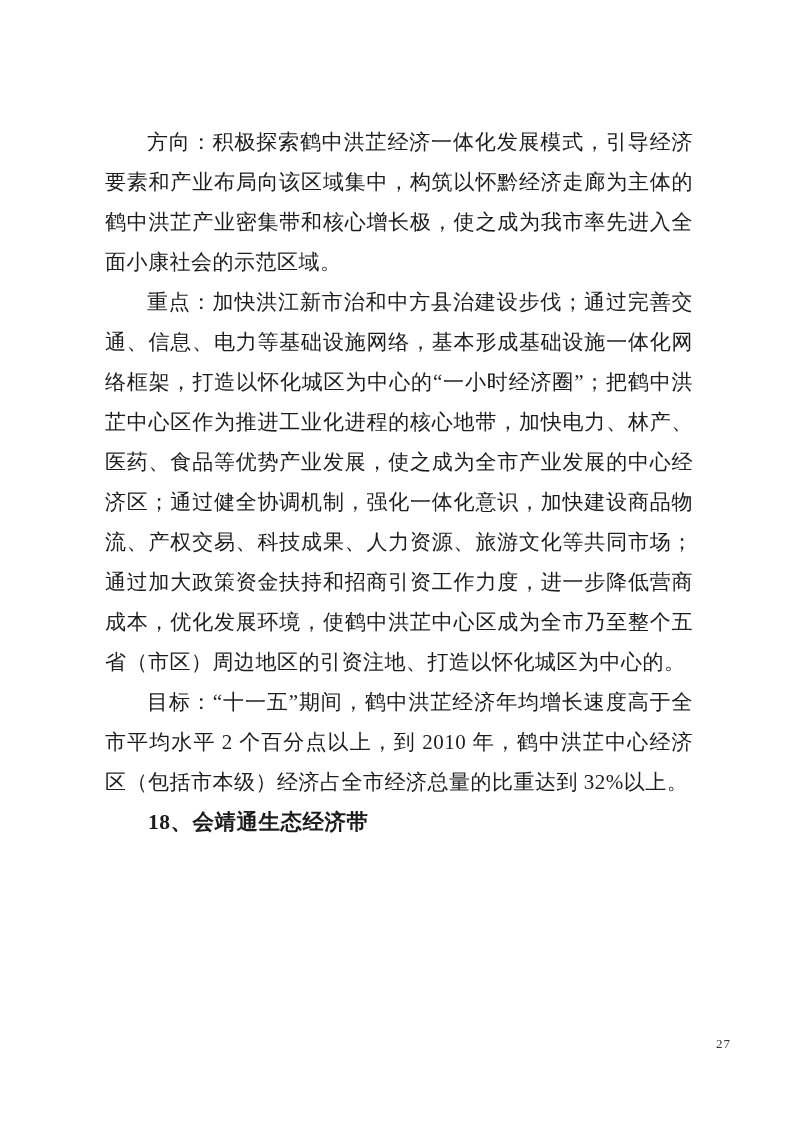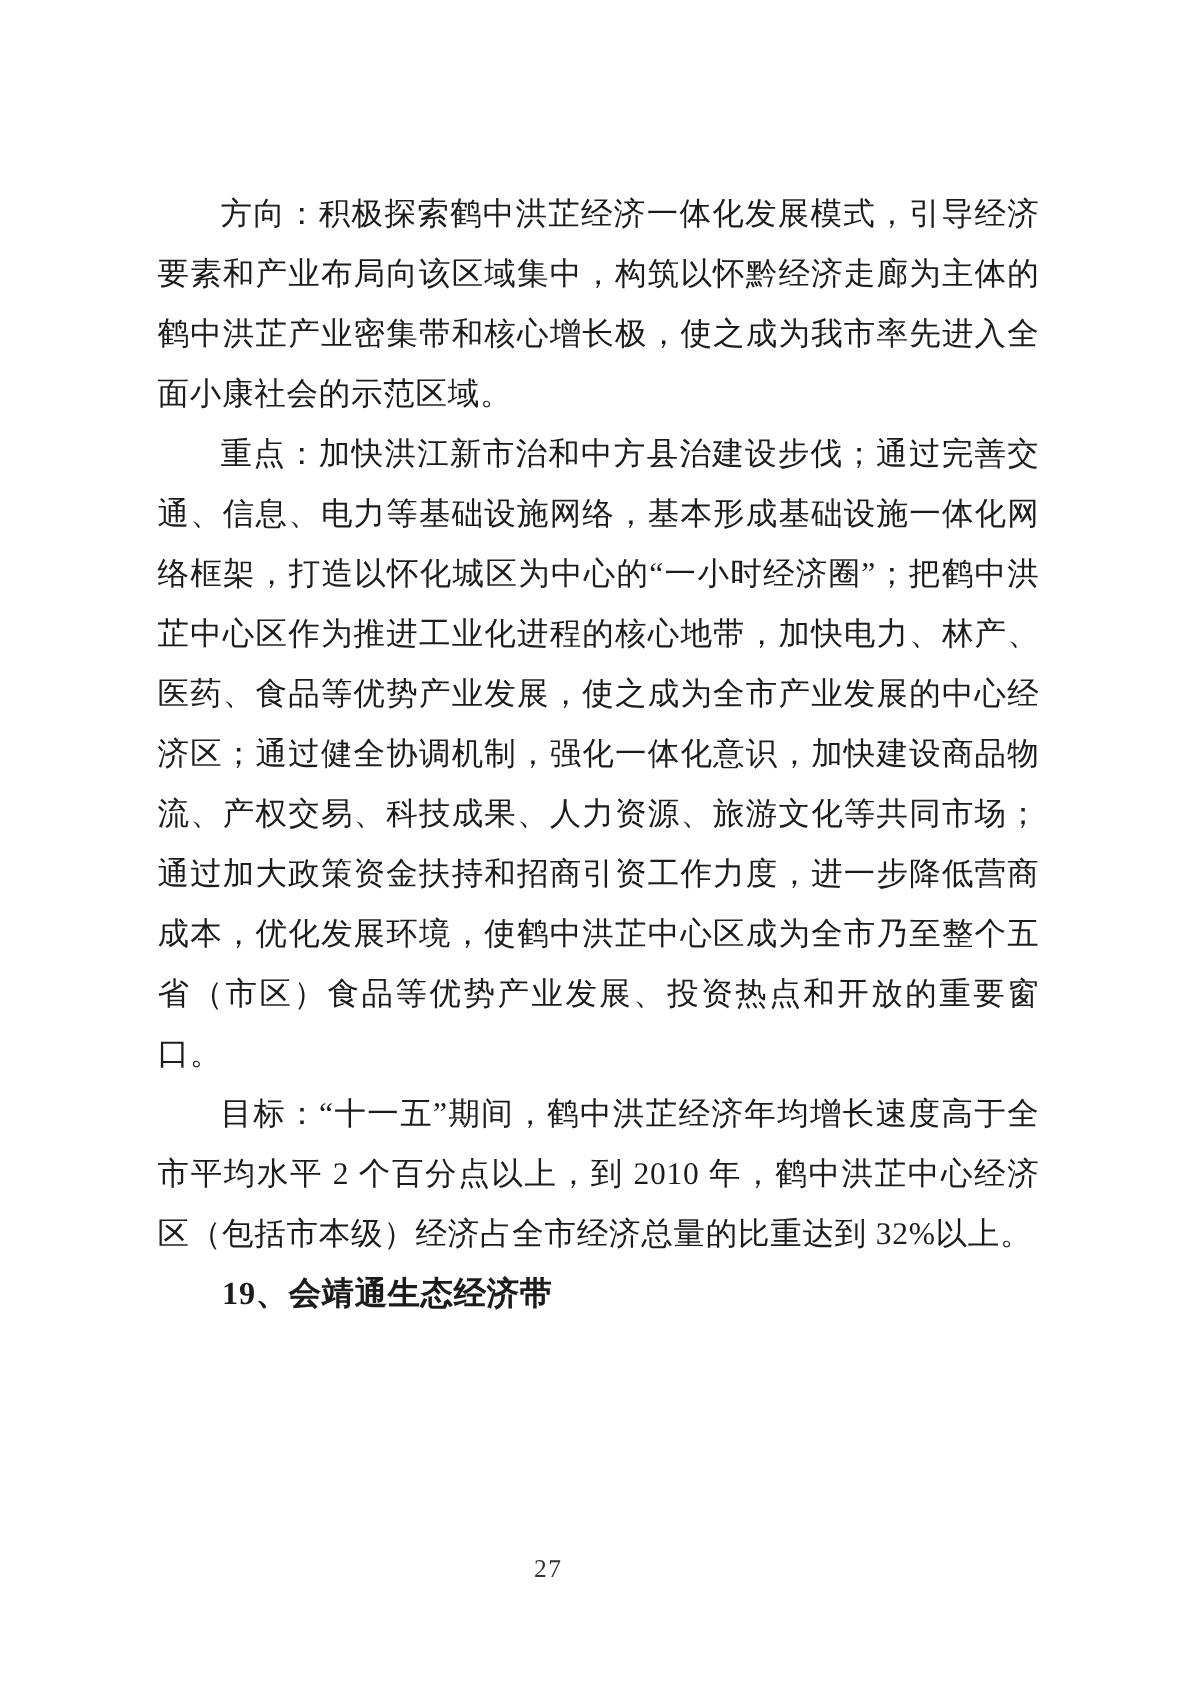--- a/index.html
+++ b/index.html
@@ -40,37 +40,37 @@
     font-weight: bold;
     font-size: 21.5px;
     line-height: 40px;
   }
 
   .page-number {
     position: absolute;
     left: 0;
     right: 0;
     top: 1036px;
-    text-align: center;
-    font-size: 17px;
+    text-align: right;
+    font-size: 13px;
     color: #333333;
     letter-spacing: 1px;
   }
 </style>
 </head>
 <body>
 
 <div class="page">
 
   <div class="text-block">
     <p class="para">方向：积极探索鹤中洪芷经济一体化发展模式，引导经济要素和产业布局向该区域集中，构筑以怀黔经济走廊为主体的鹤中洪芷产业密集带和核心增长极，使之成为我市率先进入全面小康社会的示范区域。</p>
 
-    <p class="para">重点：加快洪江新市治和中方县治建设步伐；通过完善交通、信息、电力等基础设施网络，基本形成基础设施一体化网络框架，打造以怀化城区为中心的“一小时经济圈”；把鹤中洪芷中心区作为推进工业化进程的核心地带，加快电力、林产、医药、食品等优势产业发展，使之成为全市产业发展的中心经济区；通过健全协调机制，强化一体化意识，加快建设商品物流、产权交易、科技成果、人力资源、旅游文化等共同市场；通过加大政策资金扶持和招商引资工作力度，进一步降低营商成本，优化发展环境，使鹤中洪芷中心区成为全市乃至整个五省（市区）食品等优势产业发展、投资热点和开放的重要窗口。</p>
+    <p class="para">重点：加快洪江新市治和中方县治建设步伐；通过完善交通、信息、电力等基础设施网络，基本形成基础设施一体化网络框架，打造以怀化城区为中心的“一小时经济圈”；把鹤中洪芷中心区作为推进工业化进程的核心地带，加快电力、林产、医药、食品等优势产业发展，使之成为全市产业发展的中心经济区；通过健全协调机制，强化一体化意识，加快建设商品物流、产权交易、科技成果、人力资源、旅游文化等共同市场；通过加大政策资金扶持和招商引资工作力度，进一步降低营商成本，优化发展环境，使鹤中洪芷中心区成为全市乃至整个五省（市区）周边地区的引资注地、打造以怀化城区为中心的。</p>
 
     <p class="para">目标：“十一五”期间，鹤中洪芷经济年均增长速度高于全市平均水平 2 个百分点以上，到 2010 年，鹤中洪芷中心经济区（包括市本级）经济占全市经济总量的比重达到 32%以上。</p>
 
-    <h3 class="heading">19、会靖通生态经济带</h3>
+    <h3 class="heading">18、会靖通生态经济带</h3>
 
   </div>
 
   <div class="page-number">27</div>
 
 </div>
 
 </body></html>

